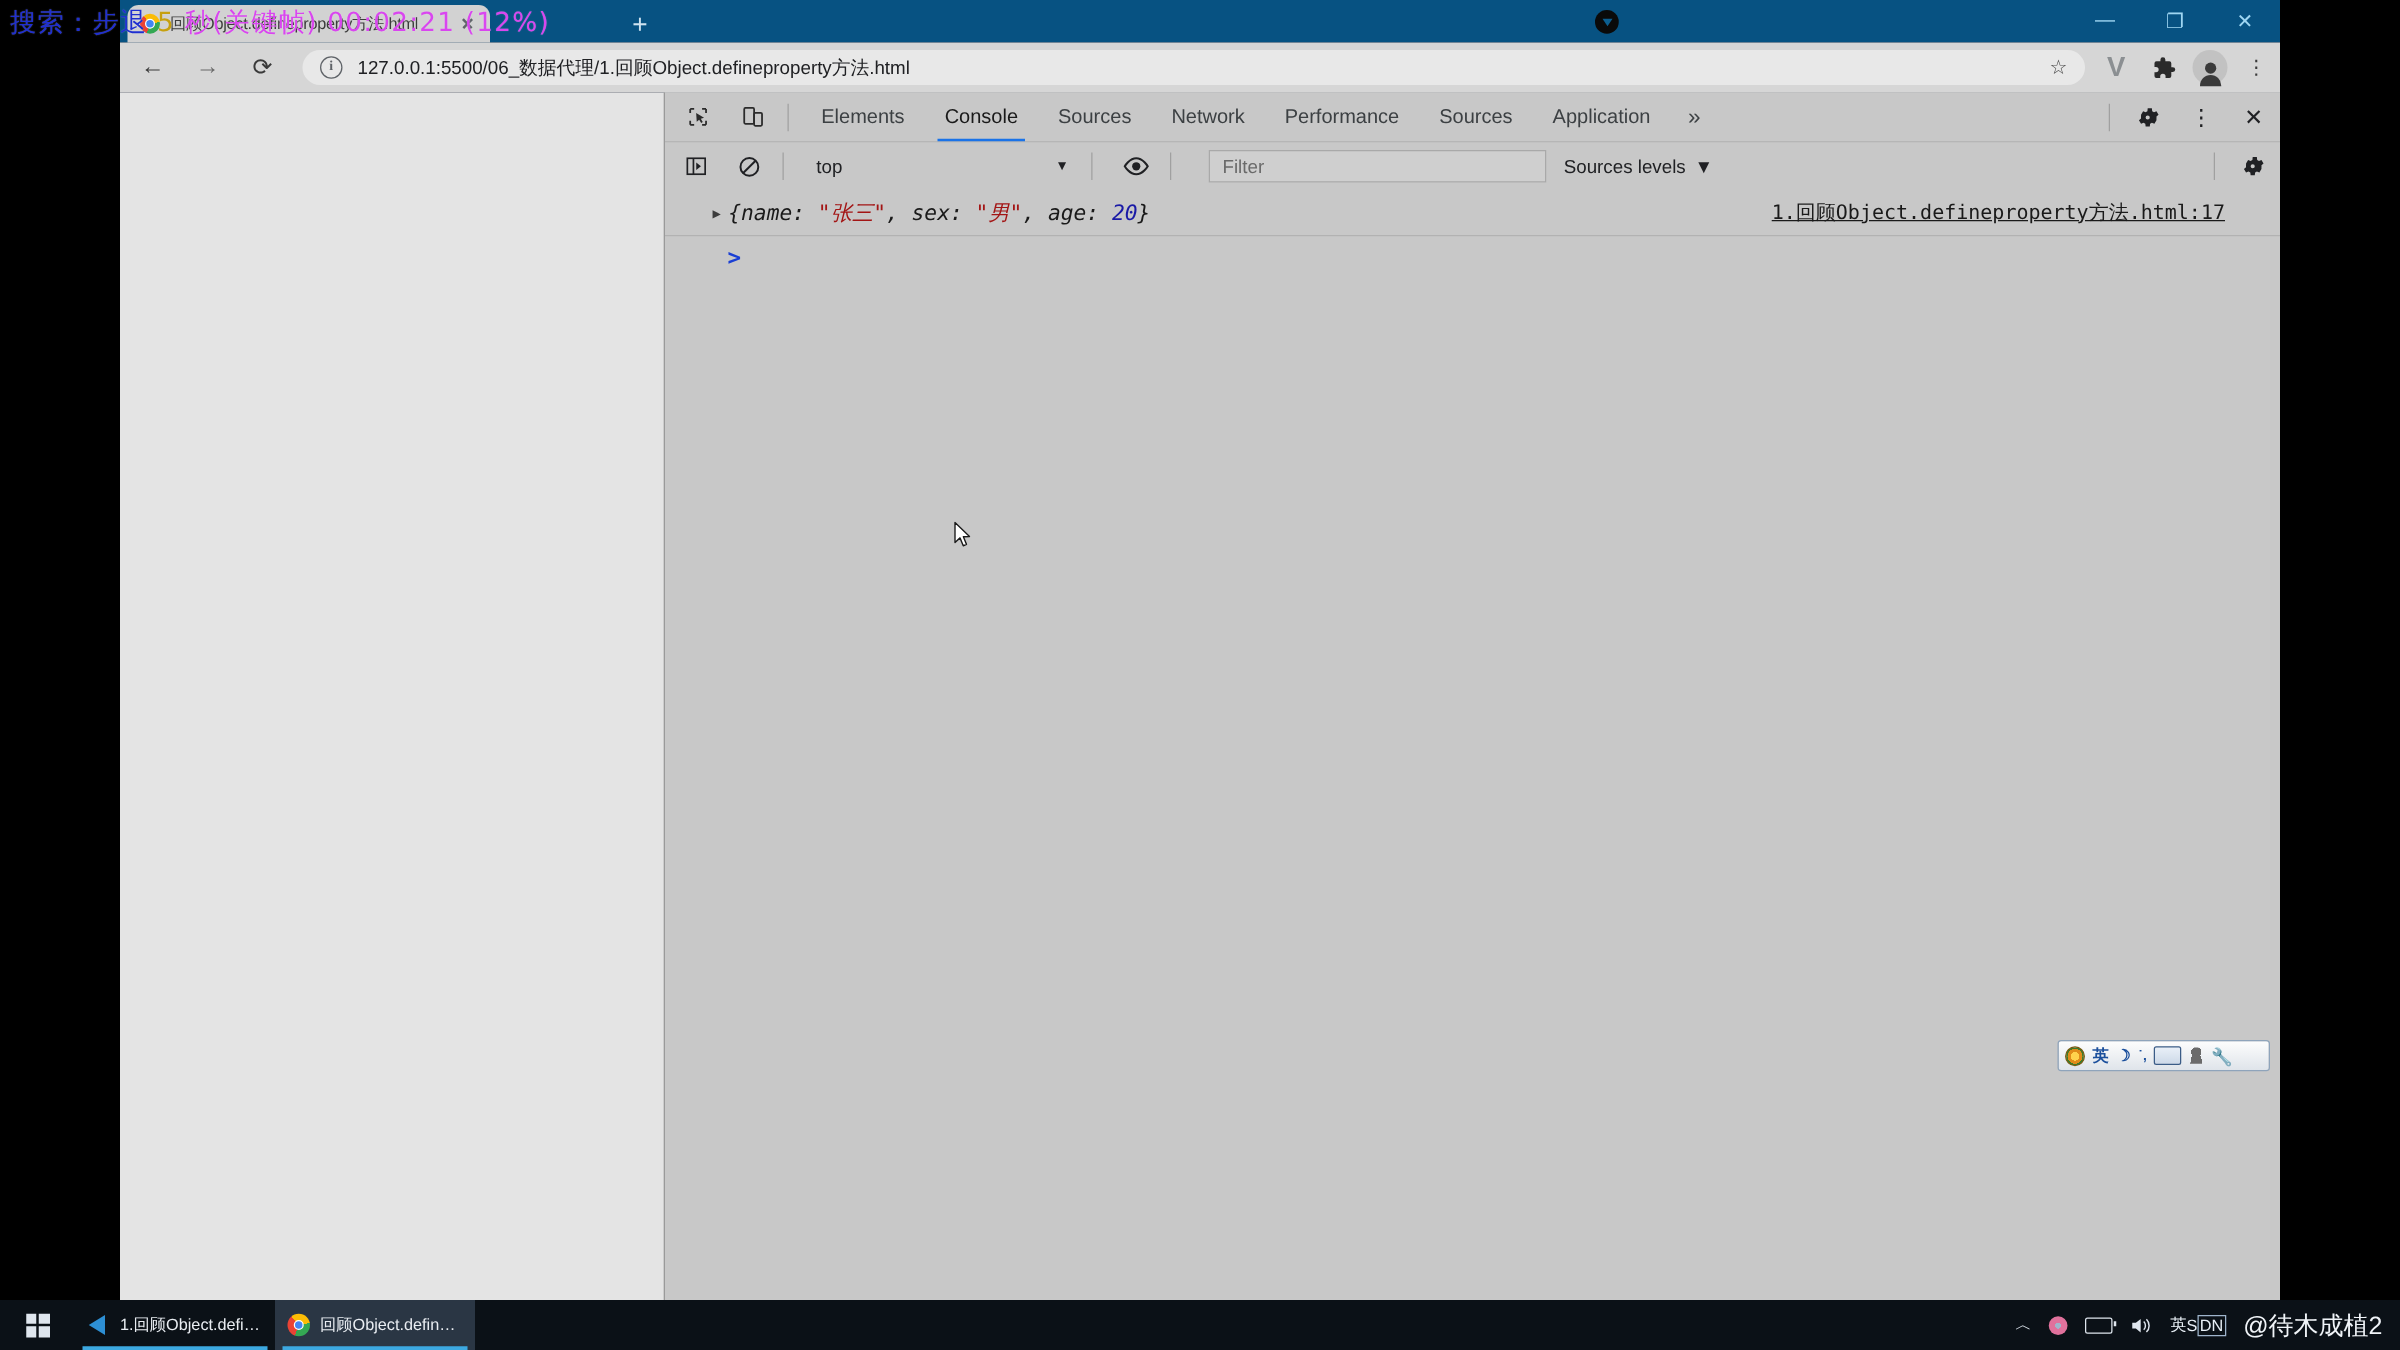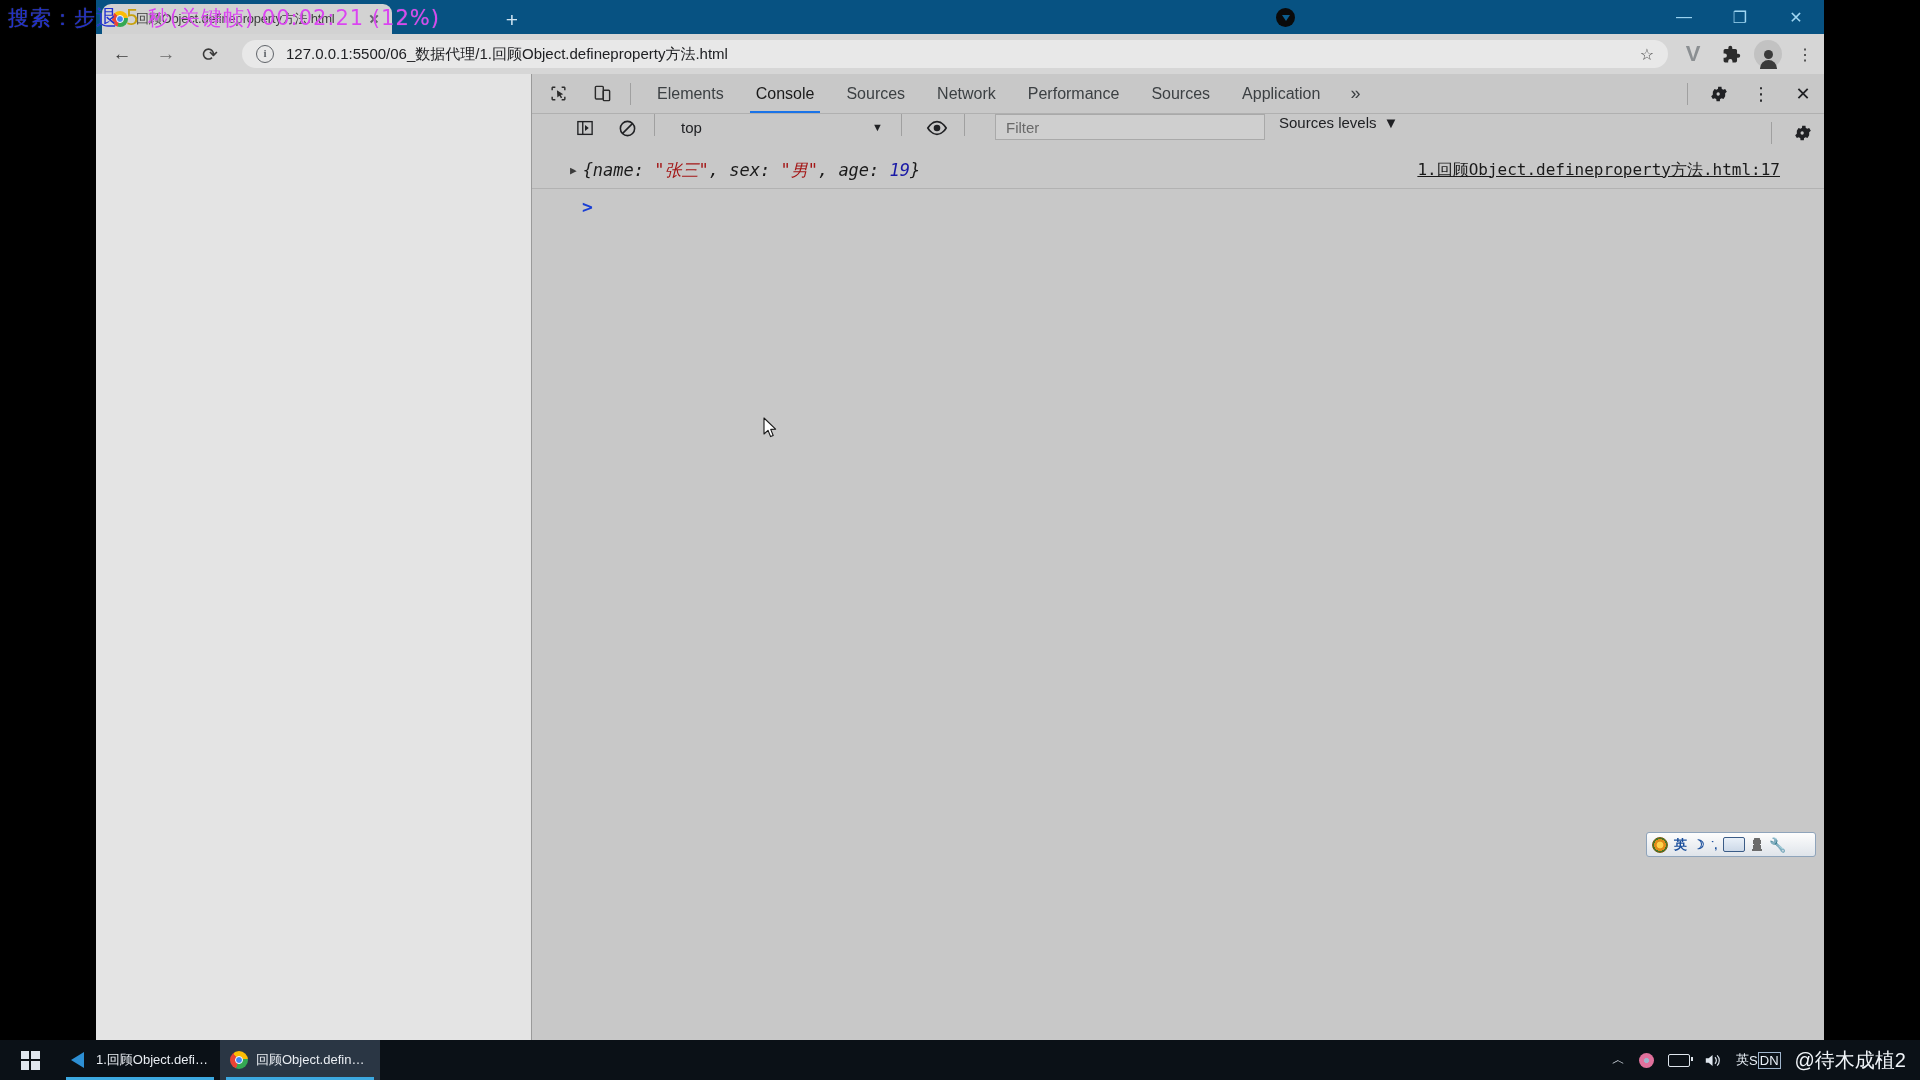--- a/index.html
+++ b/index.html
@@ -286,23 +286,22 @@
     display: flex; align-items: center; justify-content: center;
     font-size: 18px; color: #202124;
   }
 
   
   #console-toolbar {
     position: relative;
     height: 38px;
     background: #c8c8c8;
     display: flex;
-    align-items: flex-start;
+    align-items: center;
     border-bottom: 1px solid #b0b0b0;
-    padding-left: 28px;
   }
   .ct-icon {
     width: 34px; height: 28px;
     display: flex; align-items: center; justify-content: center;
     margin-left: 8px;
     color: #202124;
   }
   #ctx-select {
     width: 218px;
     height: 26px;
@@ -696,21 +695,21 @@
             <svg width="20" height="20" viewBox="0 0 24 24">
               <path fill="#202124" d="M19.4 13a7.8 7.8 0 0 0 0-2l2-1.6-2-3.4-2.4 1a7.6 7.6 0 0 0-1.7-1L15 3.2H11l-.3 2.7a7.6 7.6 0 0 0-1.7 1l-2.4-1-2 3.4L4.6 11a7.8 7.8 0 0 0 0 2l-2 1.6 2 3.4 2.4-1c.5.4 1.1.8 1.7 1l.3 2.7h4l.3-2.7c.6-.2 1.2-.6 1.7-1l2.4 1 2-3.4zM13 12a2 2 0 1 1-4 0 2 2 0 0 1 4 0z"></path>
             </svg>
           </div>
         </div>
       </div>
 
       <div id="console-body">
         <div id="log-row">
           <span id="log-expander">▶</span>
-          <span id="log-text"><span>{name: </span><span class="str">"张三"</span><span>, sex: </span><span class="str">"男"</span><span>, age: </span><span class="num">19</span><span>}</span></span>
+          <span id="log-text"><span>{name: </span><span class="str">"张三"</span><span>, sex: </span><span class="str">"男"</span><span>, age: </span><span class="num">20</span><span>}</span></span>
           <span id="log-src">1.回顾Object.defineproperty方法.html:17</span>
         </div>
         <div id="prompt-row">
           <span id="prompt-caret">&gt;</span>
         </div>
       </div>
 
     </div>
   </div>
 

